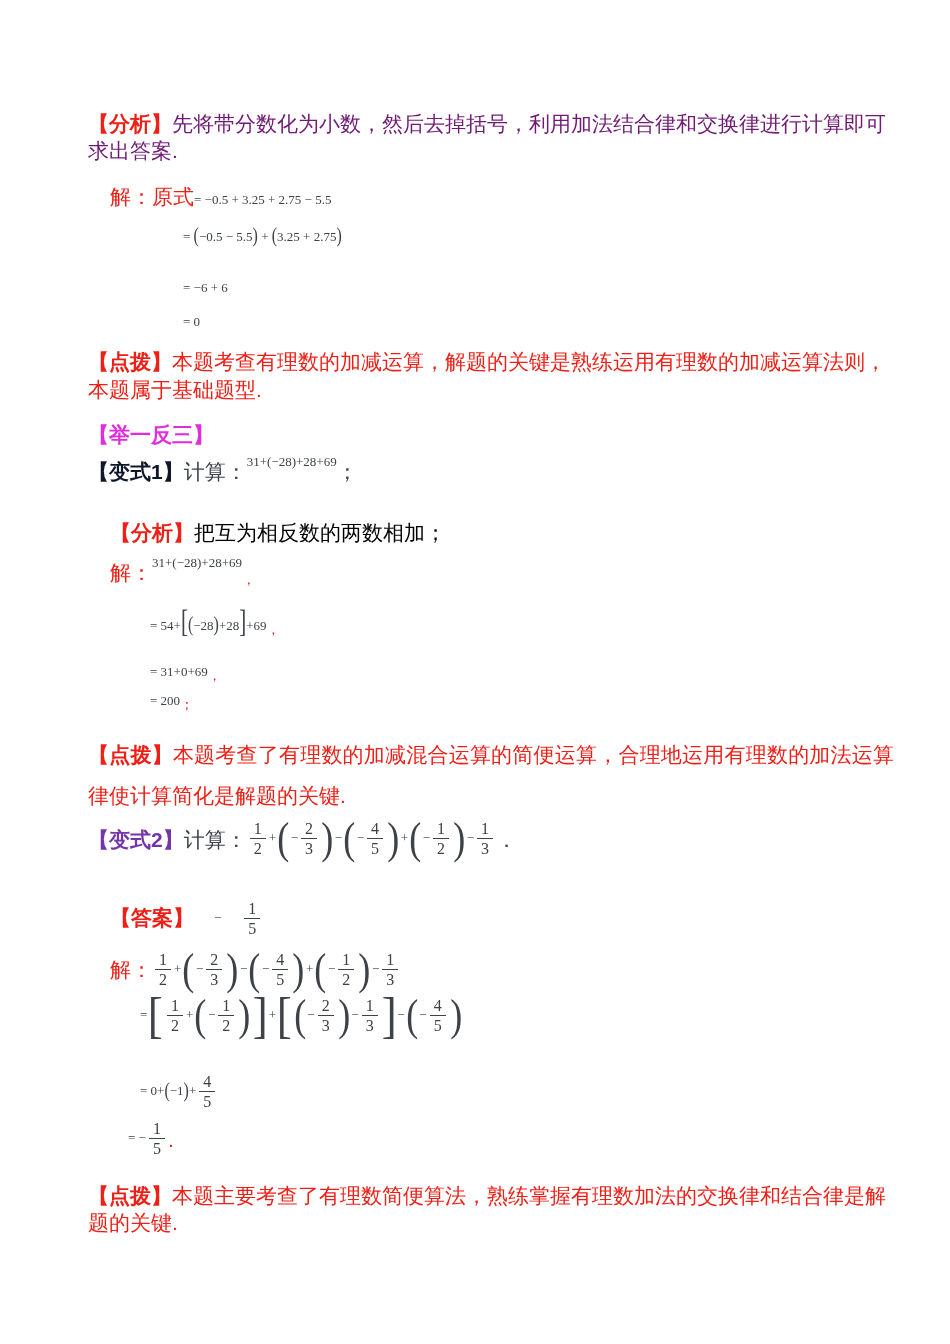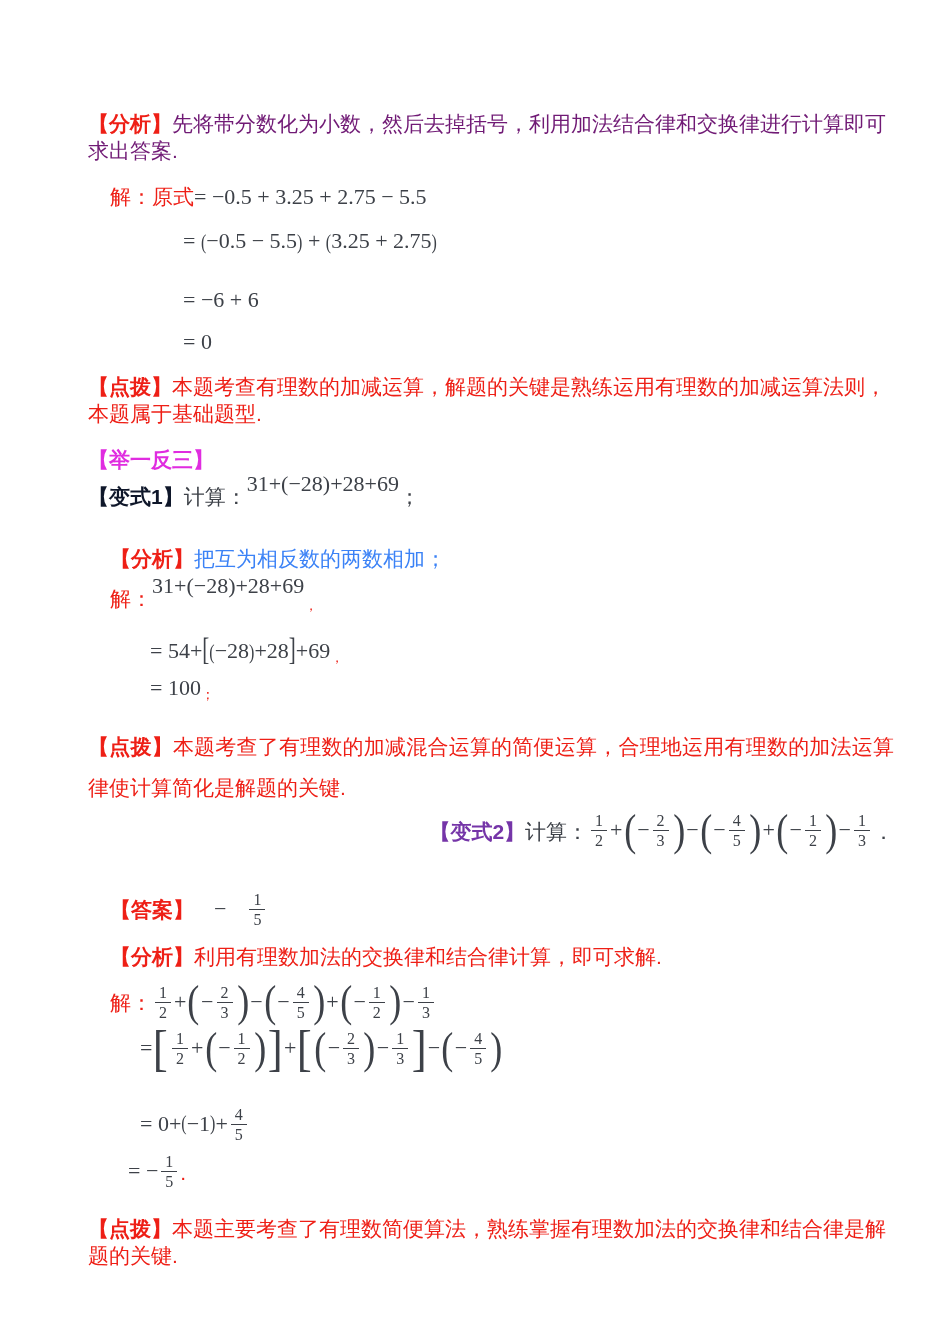--- a/index.html
+++ b/index.html
@@ -6,21 +6,21 @@
   body{
     width:950px;height:1344px;background:#ffffff;
     font-family:"Liberation Sans",sans-serif;
     color:#3d4148;overflow:hidden;
   }
   .doc{box-sizing:border-box;width:950px;height:1344px;padding-top:110px;}
   .block{margin-right:56px;line-height:1.3;}
   .block.fr{display:flex;align-items:center;flex-wrap:nowrap;}
   .block.wrap{text-align:justify;line-height:39px;}
   .txt{font-size:21px;}
-  .math{font-family:"Liberation Serif",serif;font-size:22px;white-space:pre;}
+  .math{font-family:"Liberation Serif",serif;font-size:13px;white-space:pre;}
   .bold{font-weight:bold;}
   .raise{display:inline-block;transform:translateY(-13px);}
   .sub{position:relative;top:4px;font-size:85%;}
   .frac{display:inline-flex;flex-direction:column;align-items:center;
         font-family:"Liberation Serif",serif;font-size:16px;line-height:19px;
         margin:0 3px;align-self:center;}
   .frac .den{border-top:1.4px solid #3d4148;}
   .frac .num,.frac .den{padding:0 4px;}
   .delim{font-family:"Liberation Serif",serif;white-space:pre;}
   .d-s{display:inline-block;transform:scaleY(1.35);transform-origin:50% 62%;}
@@ -35,26 +35,27 @@
 
 <div class="doc" style="background: rgb(255, 255, 255);">
     <div class="block" style="margin-top: 0px; margin-left: 88px;"><span class="txt bold" style="color: rgb(238, 31, 22);">【分析】</span><span class="txt" style="color: #701a75;">先将带分数化为小数，然后去掉括号，利用加法结合律和交换律进行计算即可求出答案.</span></div>
     <div class="block" style="margin-top: 18px; margin-left: 110px;"><span class="txt" style="color: rgb(238, 31, 22);">解：原式</span><span class="math">= −0.5 + 3.25 + 2.75 − 5.5</span></div>
     <div class="block" style="margin-top: 16px; margin-left: 183px;"><span class="math">= </span><span class="delim d-s">(</span><span class="math">−0.5 − 5.5</span><span class="delim d-s">)</span><span class="math"> + </span><span class="delim d-s">(</span><span class="math">3.25 + 2.75</span><span class="delim d-s">)</span></div>
     <div class="block" style="margin-top: 30px; margin-left: 183px;"><span class="math">= −6 + 6</span></div>
     <div class="block" style="margin-top: 14px; margin-left: 183px;"><span class="math">= 0</span></div>
     <div class="block" style="margin-top: 16px; margin-left: 88px;"><span class="txt bold" style="color: rgb(238, 31, 22);">【点拨】</span><span class="txt" style="color: rgb(238, 31, 22);">本题考查有理数的加减运算，解题的关键是熟练运用有理数的加减运算法则，本题属于基础题型.</span></div>
     <div class="block" style="margin-top: 18px; margin-left: 88px;"><span class="txt bold" style="color: rgb(224, 44, 224);">【举一反三】</span></div>
     <div class="block" style="margin-top: 10px; margin-left: 88px;"><span class="txt bold" style="color: #0f172a;">【变式1】</span><span class="txt">计算：</span><span class="math raise">31+(−28)+28+69</span><span class="txt">；</span></div>
-    <div class="block" style="margin-top: 34px; margin-left: 110px;"><span class="txt bold" style="color: rgb(238, 31, 22);">【分析】</span><span class="txt" style="color: #3b82f6;">把互为相反数的两数相加；</span></div>
+    <div class="block" style="margin-top: 34px; margin-left: 110px;"><span class="txt bold" style="color: rgb(238, 31, 22);">【分析】</span><span class="txt" style="color: #000000;">把互为相反数的两数相加；</span></div>
     <div class="block" style="margin-top: 12px; margin-left: 110px;"><span class="txt" style="color: rgb(238, 31, 22);">解：</span><span class="math raise">31+(−28)+28+69</span><span class="txt sub" style="color: rgb(238, 31, 22);">，</span></div>
     <div class="block" style="margin-top: 24px; margin-left: 150px;"><span class="math">= 54+</span><span class="delim d-sb">[</span><span class="delim d-s">(</span><span class="math">−28</span><span class="delim d-s">)</span><span class="math">+28</span><span class="delim d-sb">]</span><span class="math">+69</span><span class="txt sub" style="color: rgb(238, 31, 22);">，</span></div>
-    <div class="block" style="margin-top: 8px; margin-left: 150px;"><span class="math">= 100</span><span class="txt sub" style="color: rgb(238, 31, 22);">；</span></div>
+    <div class="block" style="margin-top: 24px; margin-left: 150px;"><span class="math">= 31+0+69</span><span class="txt sub" style="color: rgb(238, 31, 22);">，</span></div>
+    <div class="block" style="margin-top: 8px; margin-left: 150px;"><span class="math">= 200</span><span class="txt sub" style="color: rgb(238, 31, 22);">；</span></div>
     <div class="block wrap" style="margin-top: 24px; margin-left: 88px;"><span class="txt bold" style="color: rgb(238, 31, 22);">【点拨】</span><span class="txt" style="color: rgb(238, 31, 22);">本题考查了有理数的加减混合运算的简便运算，合理地运用有理数的加法运算律使计算简化是解题的关键.</span></div>
-    <div class="block fr" style="margin-top: 2px; margin-left: 88px; justify-content: flex-end;">
+    <div class="block fr" style="margin-top: 2px; margin-left: 88px;">
       <span class="txt bold low" style="color: rgb(117, 53, 168);">【变式2】</span>
       <span class="txt low">计算：</span>
       <span class="frac">
         <span class="num">1</span>
         <span class="den">2</span>
       </span>
       <span class="math">+</span>
       <span class="delim d-p">(</span>
       <span class="math">−</span>
       <span class="frac">
@@ -86,21 +87,20 @@
       <span class="txt low">．</span>
     </div>
     <div class="block fr" style="margin-top: 40px; margin-left: 110px; gap: 20px;">
       <span class="txt bold" style="color: rgb(238, 31, 22);">【答案】</span>
       <span class="math">−</span>
       <span class="frac">
         <span class="num">1</span>
         <span class="den">5</span>
       </span>
     </div>
-    <div class="block" style="margin-top: 14px; margin-left: 110px;"><span class="txt bold" style="color: rgb(238, 31, 22);">【分析】</span><span class="txt" style="color: rgb(238, 31, 22);">利用有理数加法的交换律和结合律计算，即可求解.</span></div>
     <div class="block fr" style="margin-top: 12px; margin-left: 110px;">
       <span class="txt" style="color: rgb(238, 31, 22);">解：</span>
       <span class="frac">
         <span class="num">1</span>
         <span class="den">2</span>
       </span>
       <span class="math">+</span>
       <span class="delim d-p">(</span>
       <span class="math">−</span>
       <span class="frac">

